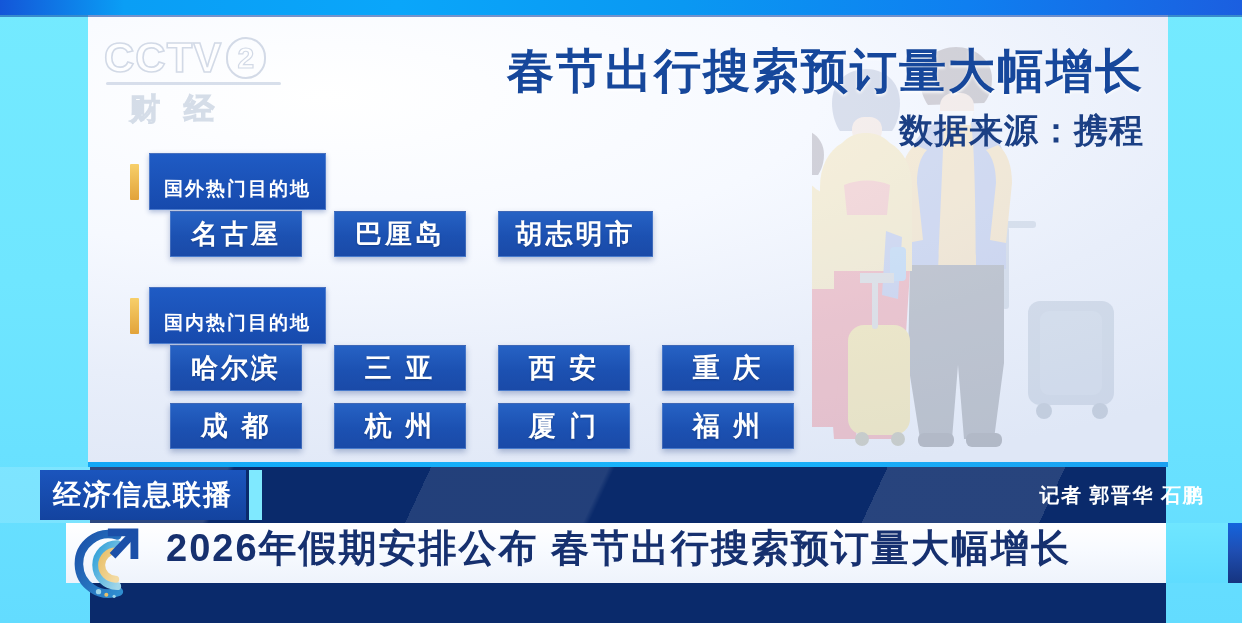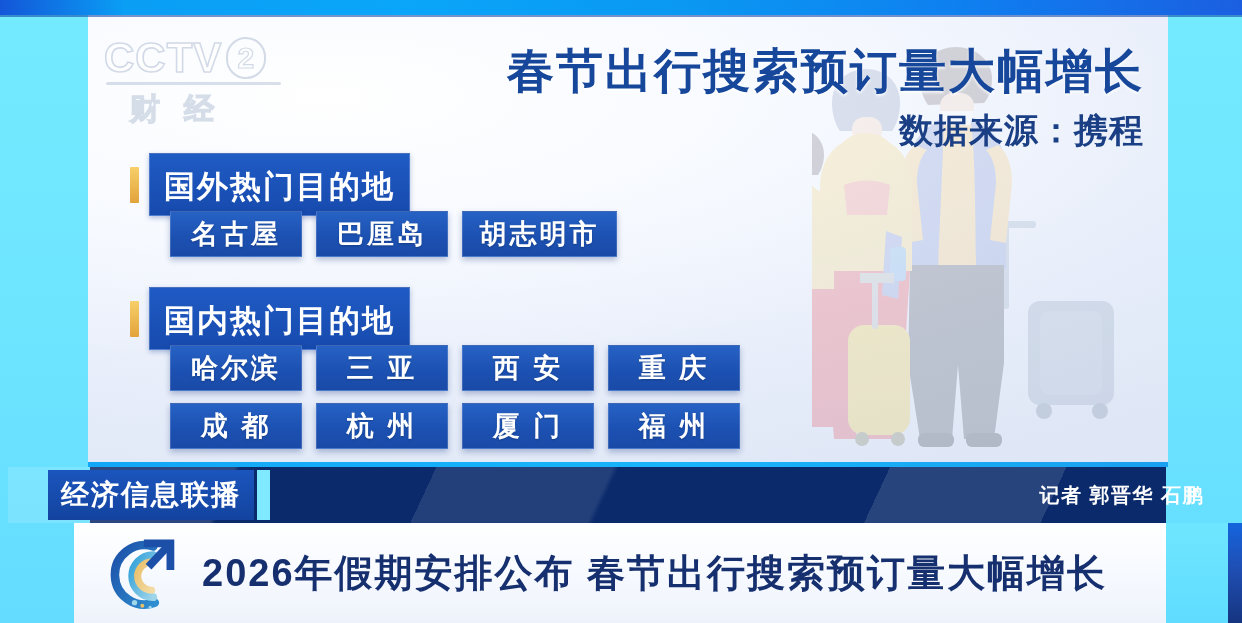--- a/index.html
+++ b/index.html
@@ -80,41 +80,41 @@
   }
   .head-sub {
     margin-top:10px; font-size:34px; font-weight:700; color:#1b3f84; letter-spacing:1px;
   }
 
   
   .sec { position:absolute; display:flex; align-items:center; }
   .sec-bar { width:9px; height:36px; background:linear-gradient(180deg,#f7cf6a,#e2a33a); margin-right:10px; border-radius:1px;}
   .sec-box {
     background:linear-gradient(180deg,#1f5bc4 0%,#174aad 100%);
-    color:#fff; font-size:31px; font-weight:700; letter-spacing:2px;
-    padding:12px 14px 7px; box-shadow:0 2px 5px rgba(22,60,140,.32);
+    color:#fff; font-size:19px; font-weight:700; letter-spacing:2px;
+    padding:22px 14px 7px; box-shadow:0 2px 5px rgba(22,60,140,.32);
     border:1px solid rgba(255,255,255,.22);
   }
 
   
-  .chip-row { position:absolute; display:flex; gap:14px; }
+  .chip-row { position:absolute; display:flex; gap:32px; }
   .chip {
     min-width:132px; height:46px;
     background:linear-gradient(180deg,#2662c4 0%,#1c51b2 55%,#1a4aa8 100%);
     color:#fff; font-size:27px; font-weight:700; letter-spacing:3px;
     display:flex; align-items:center; justify-content:center;
     padding:0 16px;
     box-shadow:0 3px 6px rgba(20,50,120,.30);
     border:1px solid rgba(255,255,255,.16);
     text-shadow:0 1px 2px rgba(0,0,0,.22);
   }
   .chip.wide { min-width:155px; }
 
   
-  .lower { position:absolute; left:8px; right:0; top:467px; height:156px; z-index:5;text-decoration:underline; }
+  .lower { position:absolute; left:0; right:0; top:467px; height:116px; z-index:5;text-decoration:underline; }
   .lower-bar {
     position:absolute; left:0; right:0; top:0; height:56px;
     background:linear-gradient(90deg,#0f7fe8 0%,#1490f0 18%,#1d9bf6 42%,#1588ee 66%,#136c2f5 86%,#46d9ff 100%);
     overflow:hidden;
   }
   .lower-bar .sheen{
     position:absolute; inset:0;
     background:
       linear-gradient(115deg,rgba(255,255,255,.14) 0 18%,rgba(255,255,255,0) 18.5% 34%,
       rgba(255,255,255,.10) 34% 48%,rgba(255,255,255,0) 48.5% 70%,
@@ -132,21 +132,21 @@
   .prog-accent { width:13px; background:#7fe9ff; margin-left:3px; }
 
   .reporters {
     position:absolute; right:38px; top:0; height:56px; line-height:56px;
     color:#ffffff; font-size:20px; font-weight:700; letter-spacing:1.5px; z-index:3;text-align:center;
   }
 
   .headline-bar {
     position:absolute; left:66px; right:76px; top:56px; bottom:0;
     background:linear-gradient(180deg,#ffffff 0%,#f7fAff 48%,#eef3fb 100%);
-    display:flex; align-items:center;padding-left:28px;
+    display:flex; align-items:flex-start;
   }
   .hl-logo { width:78px; height:78px; margin-left:6px; flex:0 0 auto; }
   .hl-logo svg { width:100%; height:100%; display:block; }
   .headline-text {
     margin-left:16px; font-size:38px; font-weight:700; color:#16306f;
     letter-spacing:2px; white-space:nowrap;
   }
   .cyan-tail{
     position:absolute; right:14px; top:56px; bottom:0; width:62px;
     background:linear-gradient(180deg,#6fe6ff,#5fdcff);

